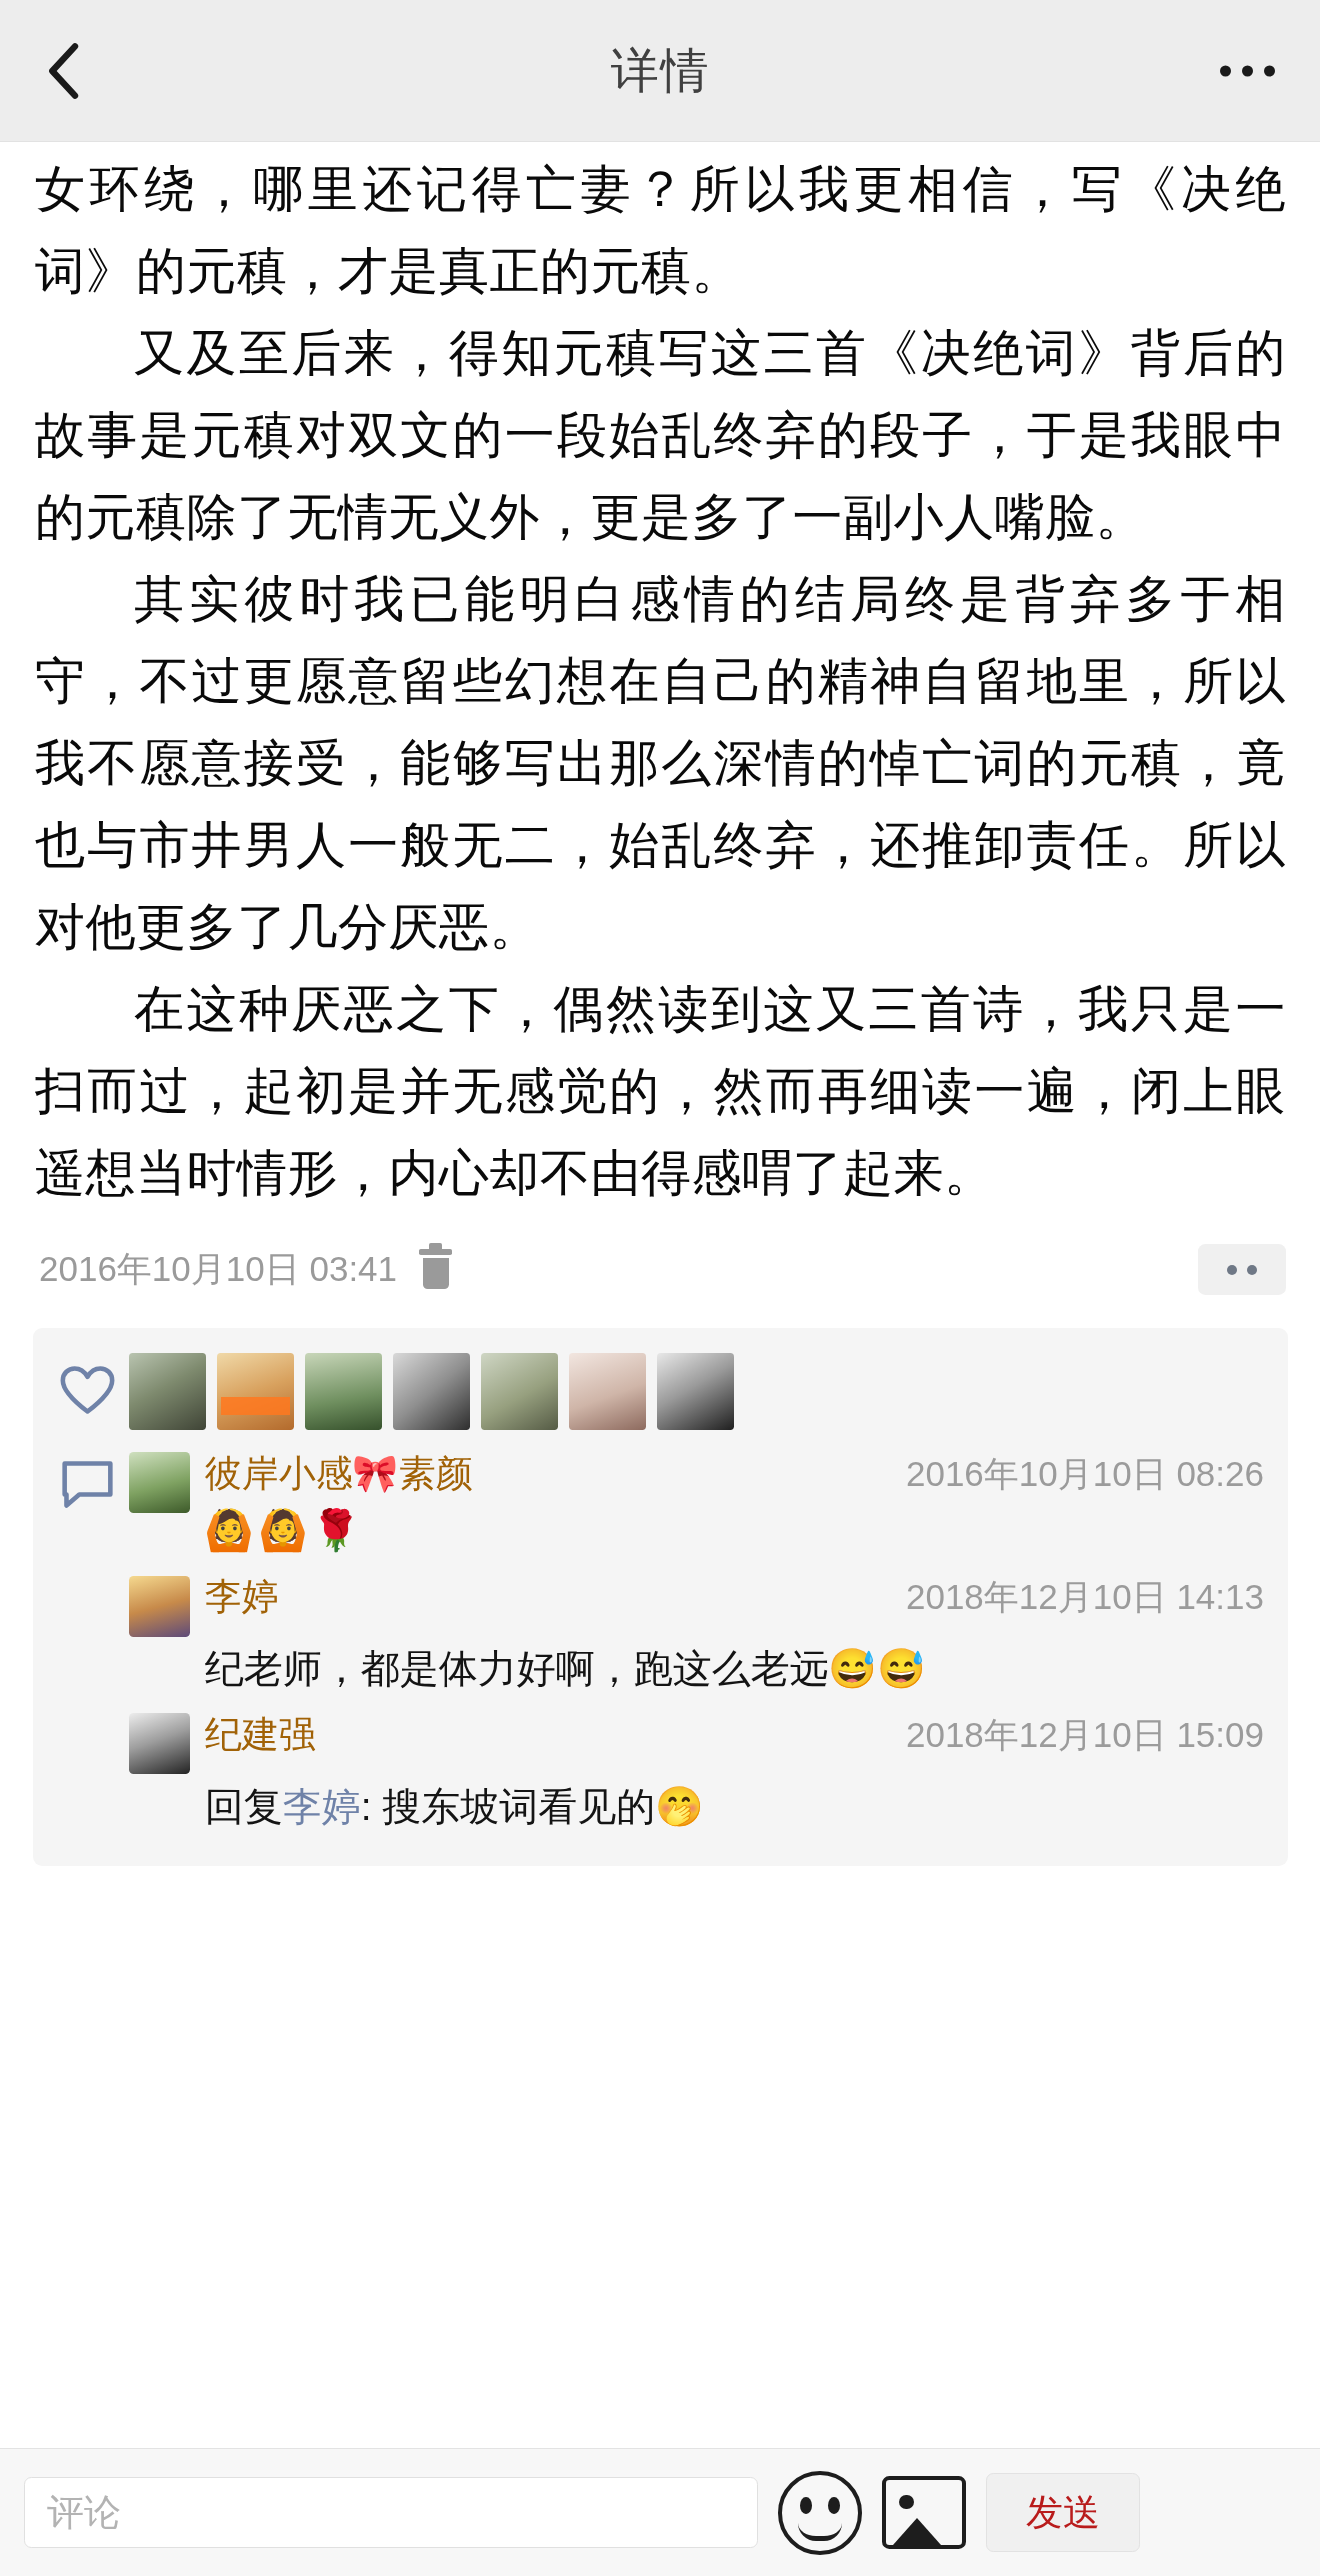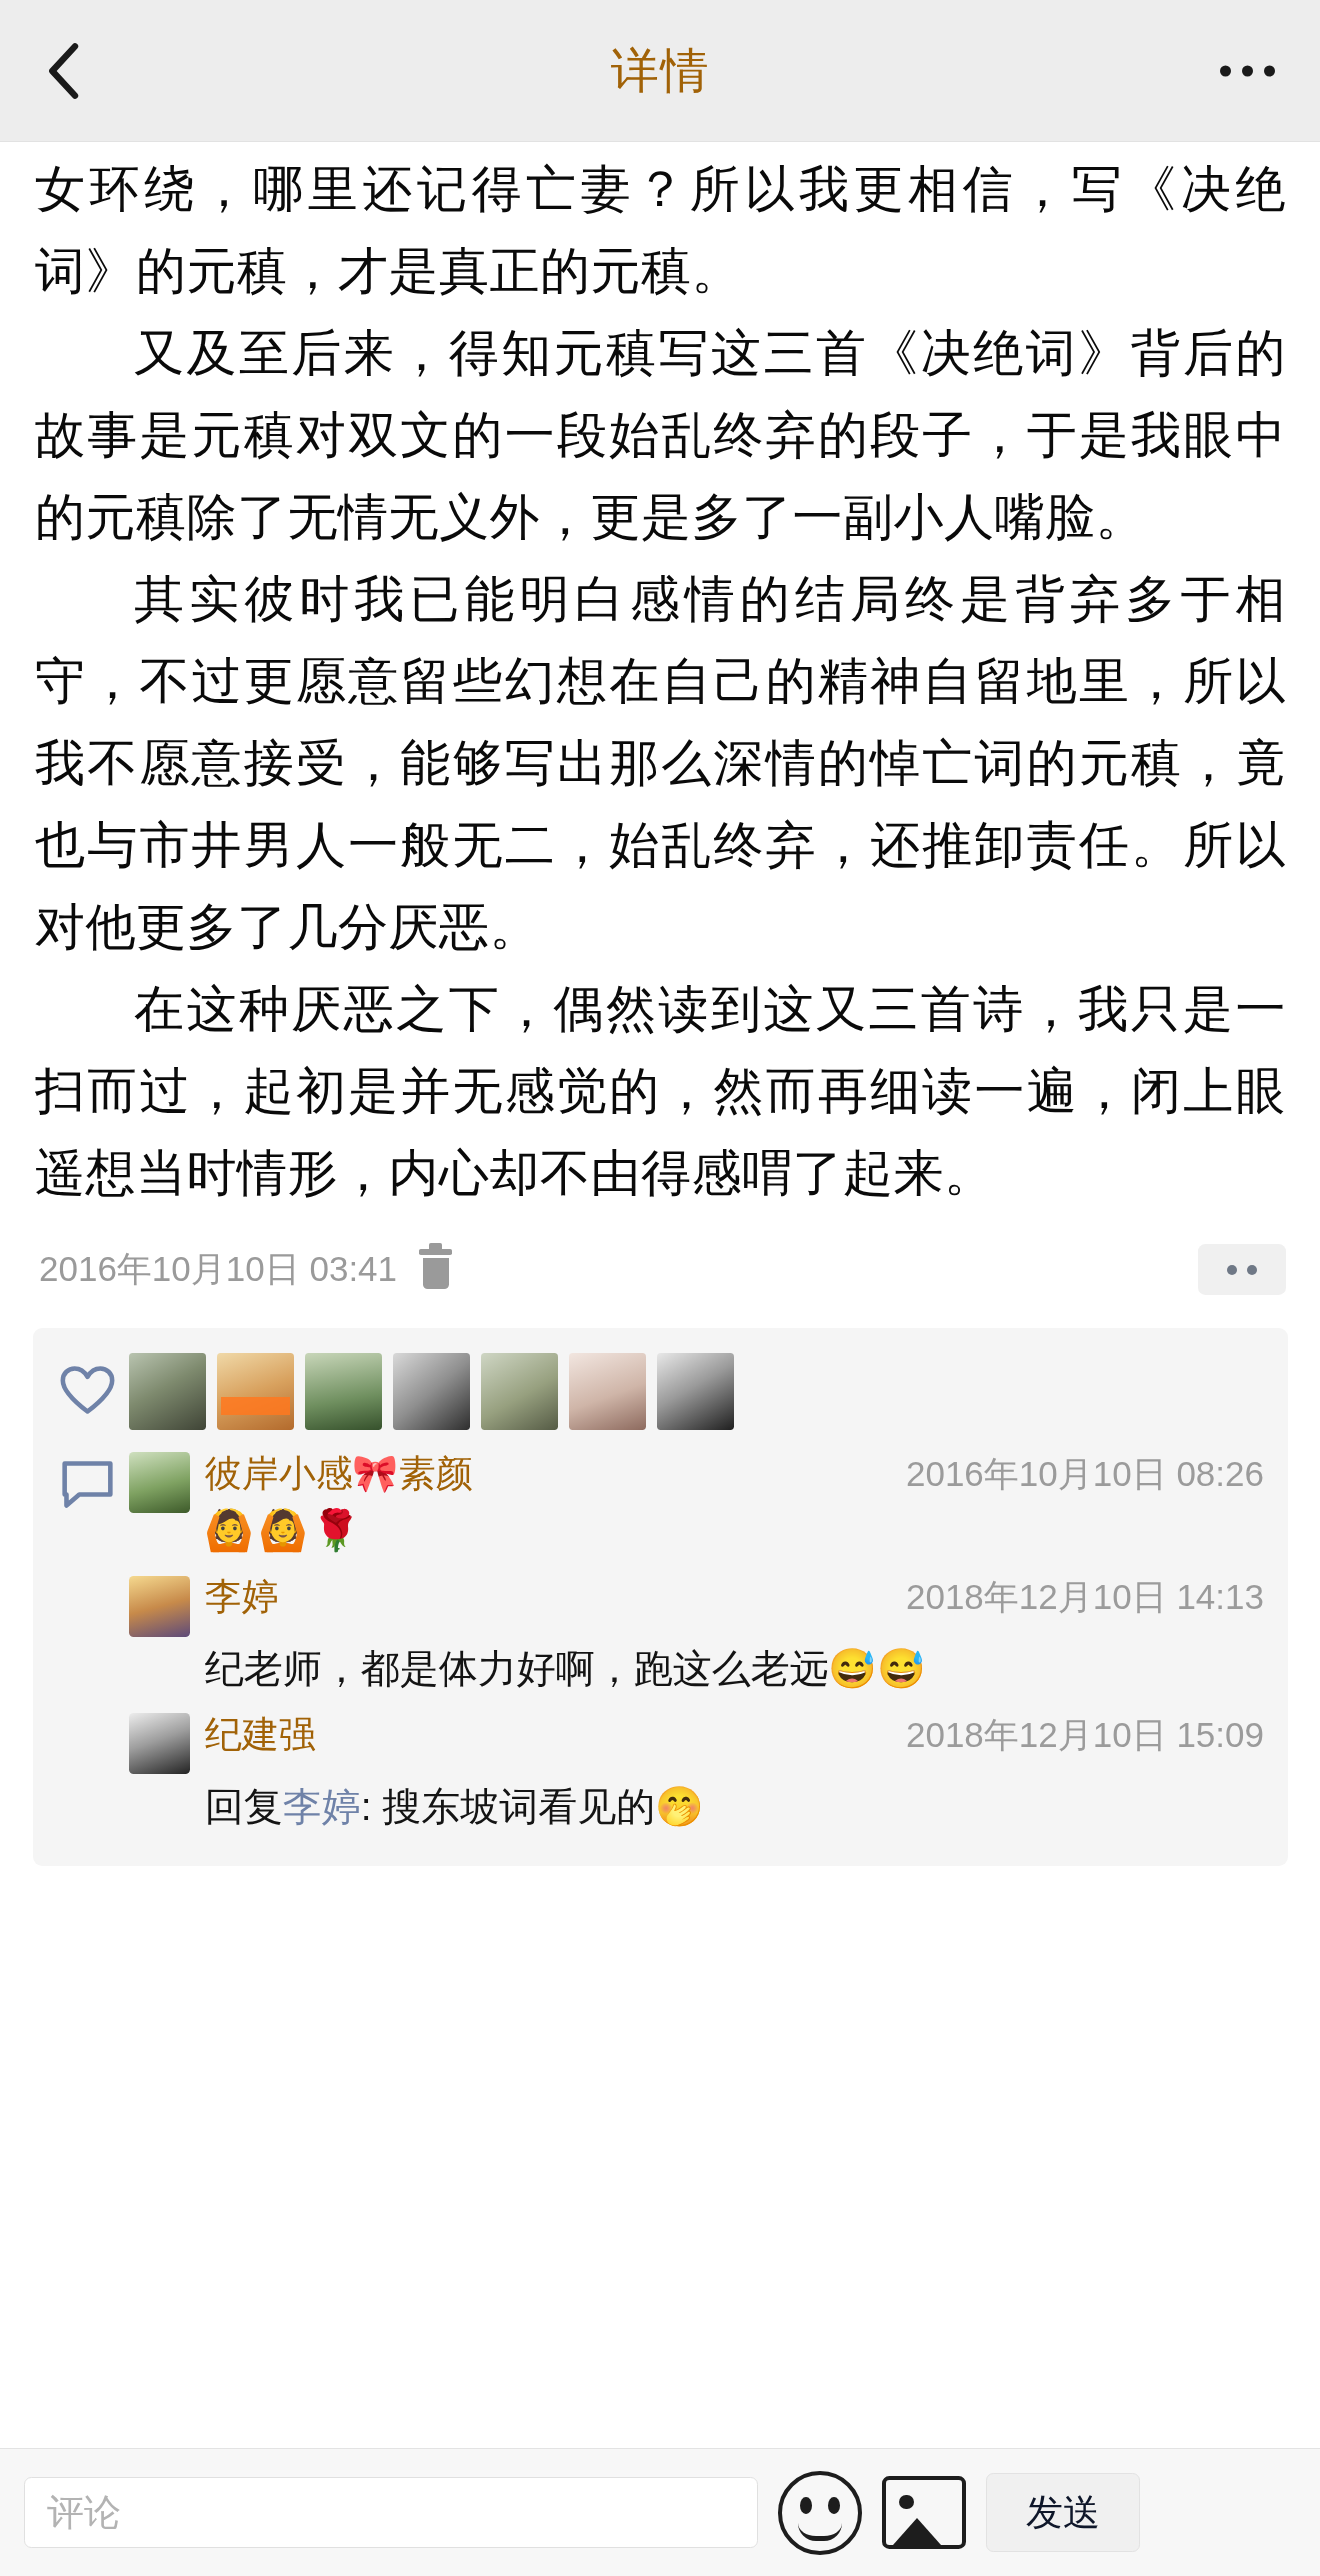--- a/index.html
+++ b/index.html
@@ -32,21 +32,21 @@
     transform: translateY(-50%);
     width: 55px;
     height: 64px;
     display: flex;
     align-items: center;
     justify-content: center;
   }
   .back-btn svg { display:block; }
   .header-title {
     font-size: 48px;
-    color: #a16207;
+    color: #404040;
     font-weight: 500;
     letter-spacing: 1.8px;
   }
   .more-btn {
     position: absolute;
     right: 46px;
     top: 50%;
     transform: translateY(-50%);
     display: flex;
     gap: 11px;
@@ -282,21 +282,21 @@
     border-bottom: 27.5px solid #1d1d1d;
   }
   .send-btn {
     width: 154px; height: 79px;
     background: #f0f0f0;
     border: 0.9px solid #e2e2e2;
     border-radius: 7.3px;
     display: flex; align-items: center; justify-content: center;
     flex: 0 0 154px;
   }
-  .send-btn span { font-size: 37px; color: #0f172a; }
+  .send-btn span { font-size: 37px; color: #b91c1c; }
 </style>
 </head>
 <body>
 
 <div class="header">
   <div class="back-btn">
     <span>
       <svg width="40" height="64" viewBox="0 0 44 70">
         <polyline points="33,8 8,35 33,62" fill="none" stroke="#1a1a1a" stroke-width="7" stroke-linecap="round" stroke-linejoin="round"></polyline>
       </svg>

